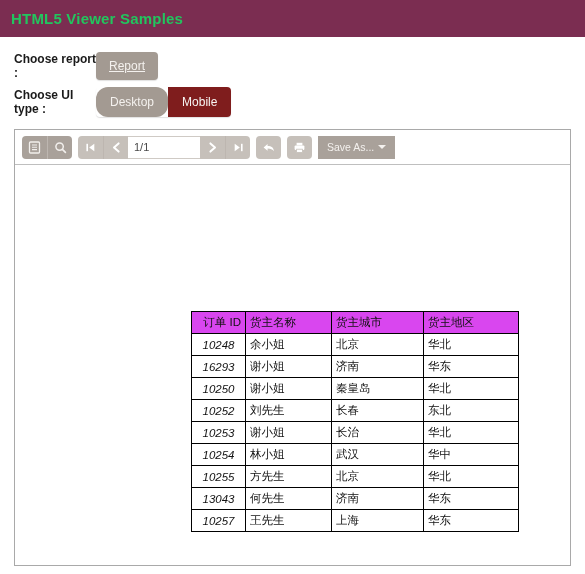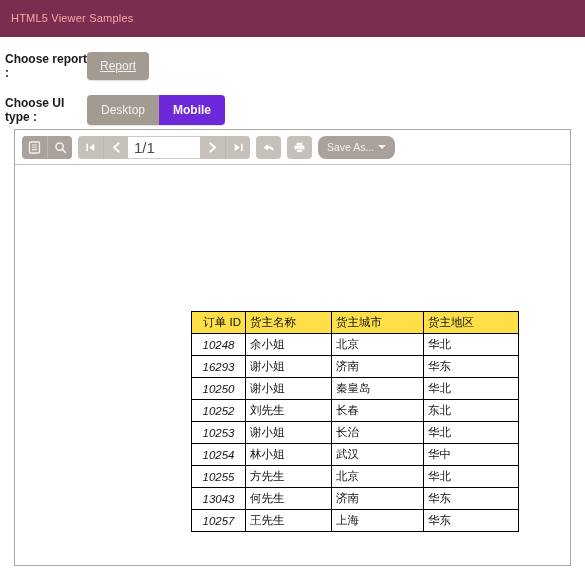--- a/index.html
+++ b/index.html
@@ -20,37 +20,37 @@
   
   #app-header {
     height: 37px;
     background: #7b2d51;
     display: flex;
     align-items: center;
     padding-left: 11px;
     box-sizing: border-box;
   }
   #app-header .title {
-    color: #fca5a5;
-    font-size: 11px;
-    font-weight: normal;
+    color: #22c55e;
+    font-size: 15px;
+    font-weight: bold;
     letter-spacing: 0.2px;
     line-height: 1;
   }
 
   
   .chooser-area {
-    padding: 12px 0 0 5px;
+    padding: 12px 0 0 14px;
   }
   .chooser-row {
     display: flex;
     align-items: center;
     height: 34px;
   }
-  .chooser-row + .chooser-row { margin-top: 10px; }
+  .chooser-row + .chooser-row { margin-top: 2px; }
   .chooser-label {
     font-size: 12px;
     font-weight: bold;
     color: #1a1a1a;
     width: 82px;
     flex: 0 0 auto;
   }
   .btn-report {
     background: #a39a92;
     color: #f4f1ee;
@@ -70,22 +70,22 @@
     box-shadow: 0 1px 1px rgba(0,0,0,0.12);
   }
   .btn-group .seg {
     border: none;
     font-family: inherit;
     font-size: 12px;
     padding: 8px 14px;
     cursor: pointer;
     color: #f4f1ee;
   }
-  .btn-group .seg.active { background: #a39a92; }
-  .btn-group .seg.inactive { background: #6d28d9; color: #f7f5f3; font-weight: bold; }
+  .btn-group .seg.active { background: #a39a92; border-radius: 12px; }
+  .btn-group .seg.inactive { background: #7f1d1d; color: #f7f5f3; }
 
   
   #viewer-panel {
     position: absolute;
     left: 14px;
     top: 129px;
     width: 557px;
     height: 437px;
     background: #ffffff;
     border: 1px solid #a9a9a9;
@@ -120,31 +120,31 @@
   .tb-btn + .tb-btn { border-left: 1px solid #bdb6b0; }
   .tb-btn.light { background: #c6c0ba; }
   .tb-btn svg { display: block; }
   .tb-page-input {
     width: 72px;
     height: 23px;
     border: 1px solid #cfcac5;
     border-left: none;
     border-right: none;
     font-family: inherit;
-    font-size: 15px;
+    font-size: 11px;
     color: #4a4a4a;
     padding: 0 6px;
     box-sizing: border-box;
     outline: none;
     background: #fff;
   }
   .tb-saveas {
     background: #a9a19a;
     border: none;
-    border-radius: 8px;
+    border-radius: 0;
     color: #f4f1ee;
     font-family: inherit;
     font-size: 10.5px;
     height: 23px;
     padding: 0 9px;
     cursor: pointer;
     display: inline-flex;
     align-items: center;
     gap: 4px;
   }
@@ -174,21 +174,21 @@
   #report-table th, #report-table td {
     border: 1px solid #000000;
     height: 22px;
     padding: 0 4px;
     box-sizing: border-box;
     vertical-align: middle;
     color: #111;
     font-weight: normal;
   }
   #report-table thead th {
-    background: #fde047;
+    background: #d946ef;
     text-align: left;
     margin-top: 41px;
   }
   #report-table thead th.c-id { text-align: right; }
   #report-table td.c-id { text-align: center; font-style: italic; }
   #report-table .c-id   { width: 54px; }
   #report-table .c-name { width: 86px; }
   #report-table .c-city { width: 92px; }
   #report-table .c-reg  { width: 95px; }
 </style>

